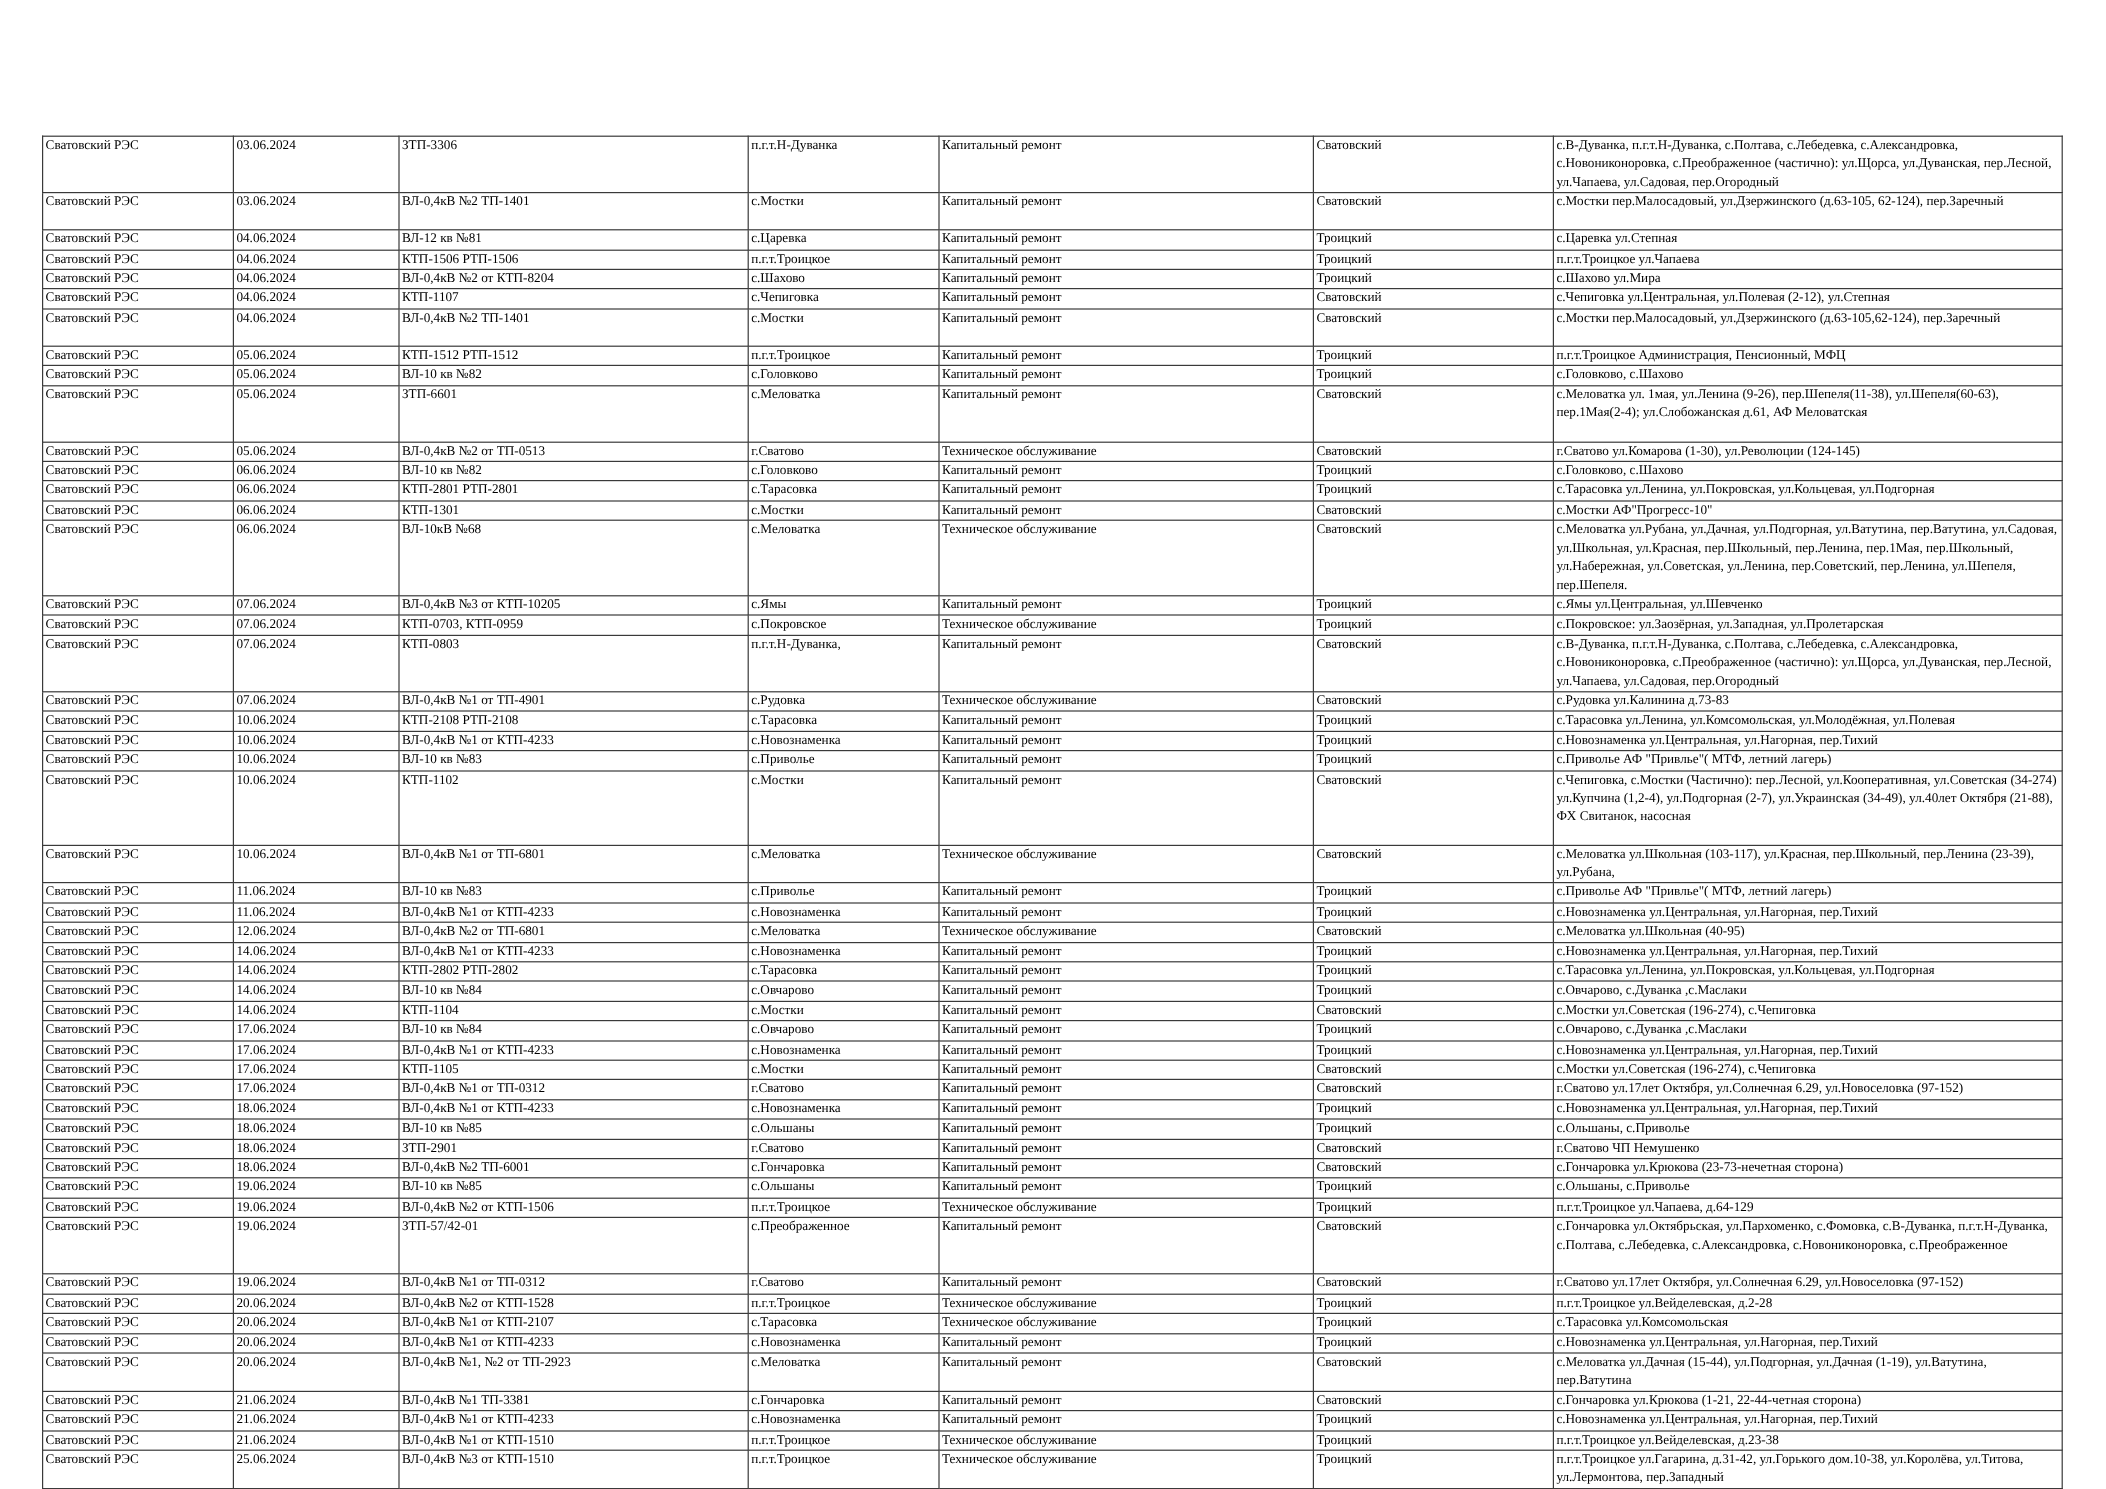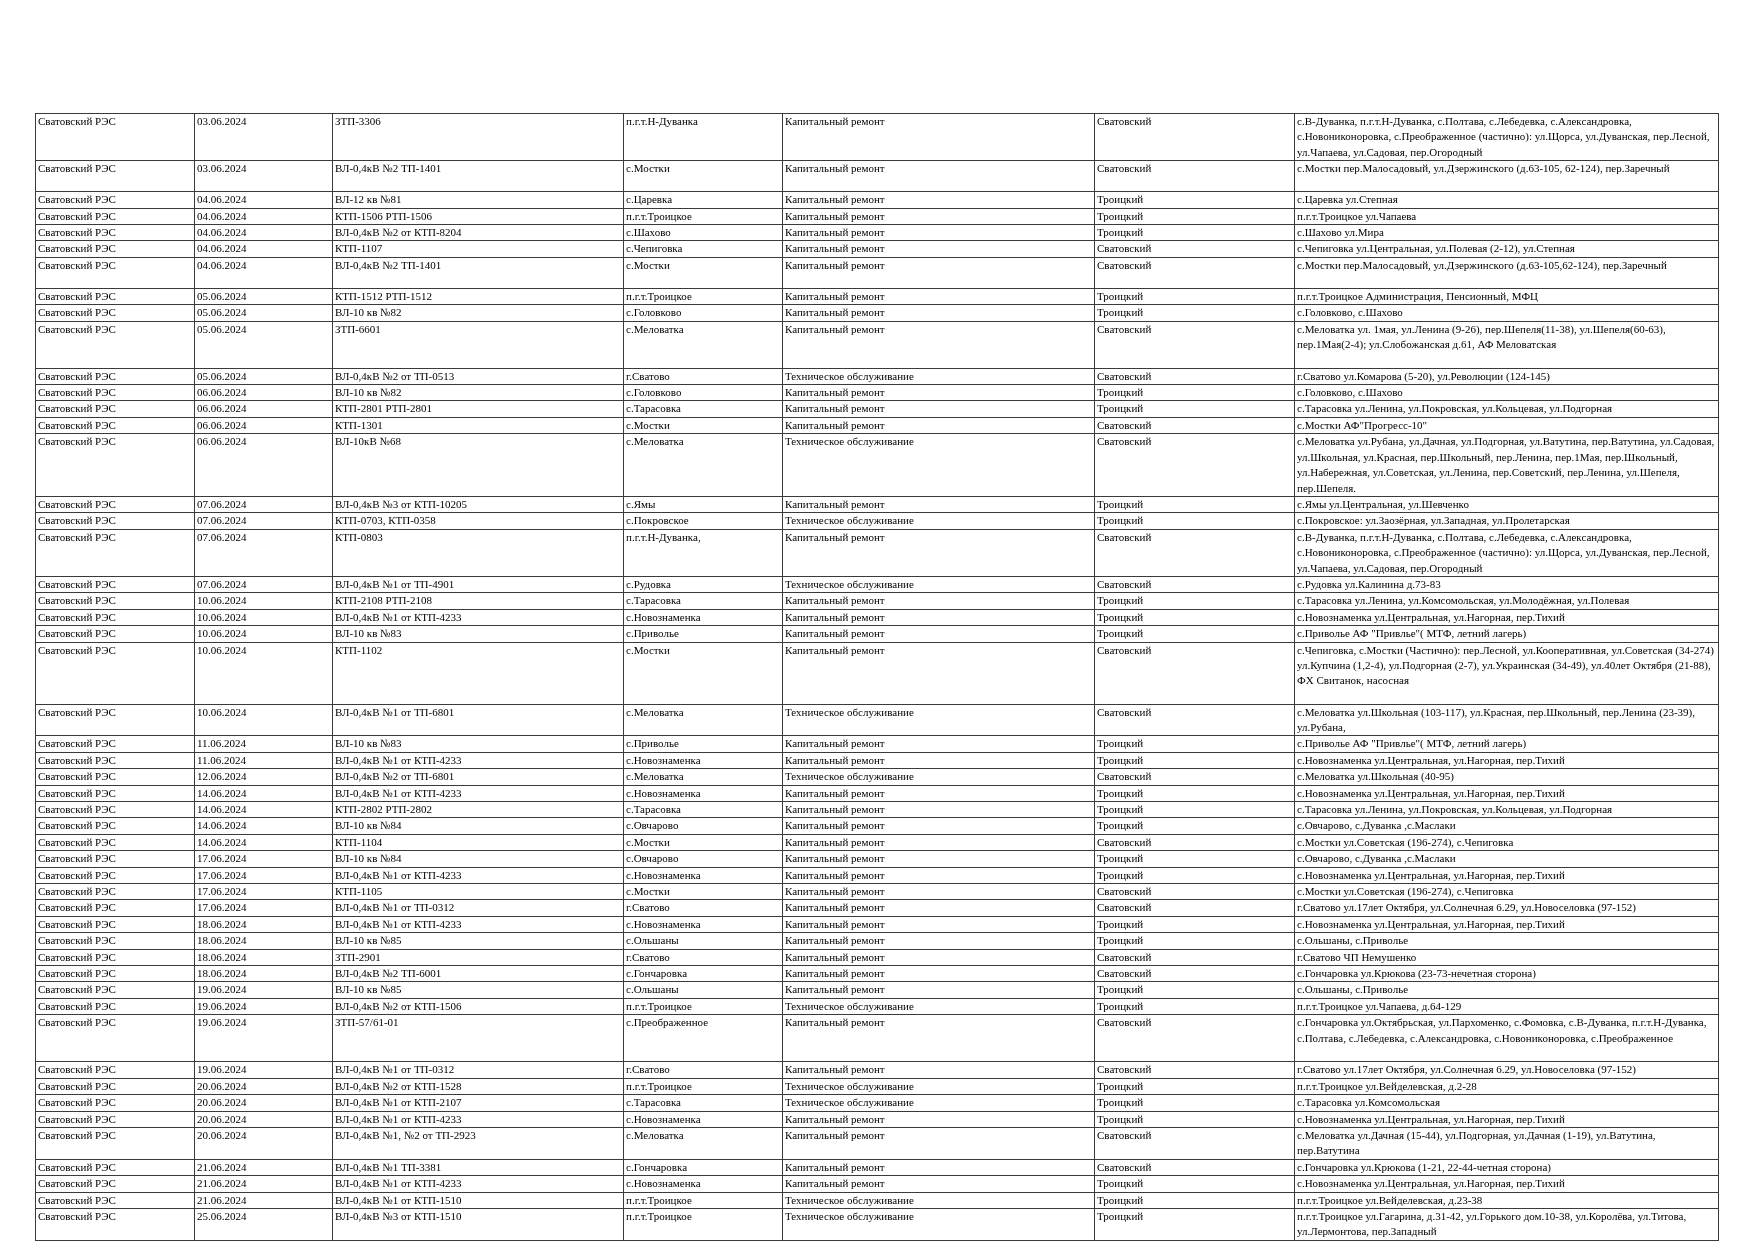--- a/index.html
+++ b/index.html
@@ -128,21 +128,21 @@
         <td>Сватовский</td>
         <td>с.Меловатка ул. 1мая, ул.Ленина (9-26), пер.Шепеля(11-38), ул.Шепеля(60-63), пер.1Мая(2-4); ул.Слобожанская д.61, АФ Меловатская</td>
       </tr>
       <tr class="h1">
         <td>Сватовский РЭС</td>
         <td>05.06.2024</td>
         <td>ВЛ-0,4кВ №2 от ТП-0513</td>
         <td>г.Сватово</td>
         <td>Техническое обслуживание</td>
         <td>Сватовский</td>
-        <td>г.Сватово ул.Комарова (5-20), ул.Революции (124-145)</td>
+        <td>г.Сватово ул.Комарова (1-30), ул.Революции (124-145)</td>
       </tr>
       <tr class="h1">
         <td>Сватовский  РЭС</td>
         <td>06.06.2024</td>
         <td>ВЛ-10 кв №82</td>
         <td>с.Головково</td>
         <td>Капитальный ремонт</td>
         <td>Троицкий</td>
         <td>с.Головково,  с.Шахово</td>
       </tr>
@@ -178,21 +178,21 @@
         <td>07.06.2024</td>
         <td>ВЛ-0,4кВ №3 от КТП-10205</td>
         <td>с.Ямы</td>
         <td>Капитальный ремонт</td>
         <td>Троицкий</td>
         <td>с.Ямы ул.Центральная, ул.Шевченко</td>
       </tr>
       <tr class="h1">
         <td>Сватовский  РЭС</td>
         <td>07.06.2024</td>
-        <td>КТП-0703, КТП-0358</td>
+        <td>КТП-0703, КТП-0959</td>
         <td>с.Покровское</td>
         <td>Техническое обслуживание</td>
         <td>Троицкий</td>
         <td>с.Покровское: ул.Заозёрная, ул.Западная, ул.Пролетарская</td>
       </tr>
       <tr class="h3">
         <td>Сватовский РЭС</td>
         <td>07.06.2024</td>
         <td>КТП-0803</td>
         <td>п.г.т.Н-Дуванка,</td>
@@ -403,21 +403,21 @@
         <td>19.06.2024</td>
         <td>ВЛ-0,4кВ №2 от КТП-1506</td>
         <td>п.г.т.Троицкое</td>
         <td>Техническое обслуживание</td>
         <td>Троицкий</td>
         <td>п.г.т.Троицкое ул.Чапаева, д.64-129</td>
       </tr>
       <tr class="h3">
         <td>Сватовский РЭС</td>
         <td>19.06.2024</td>
-        <td>ЗТП-57/61-01</td>
+        <td>ЗТП-57/42-01</td>
         <td>с.Преображенное</td>
         <td>Капитальный ремонт</td>
         <td>Сватовский</td>
         <td>с.Гончаровка ул.Октябрьская, ул.Пархоменко, с.Фомовка, с.В-Дуванка, п.г.т.Н-Дуванка, с.Полтава, с.Лебедевка, с.Александровка, с.Новониконоровка, с.Преображенное</td>
       </tr>
       <tr class="h1">
         <td>Сватовский РЭС</td>
         <td>19.06.2024</td>
         <td>ВЛ-0,4кВ №1 от ТП-0312</td>
         <td>г.Сватово</td>

